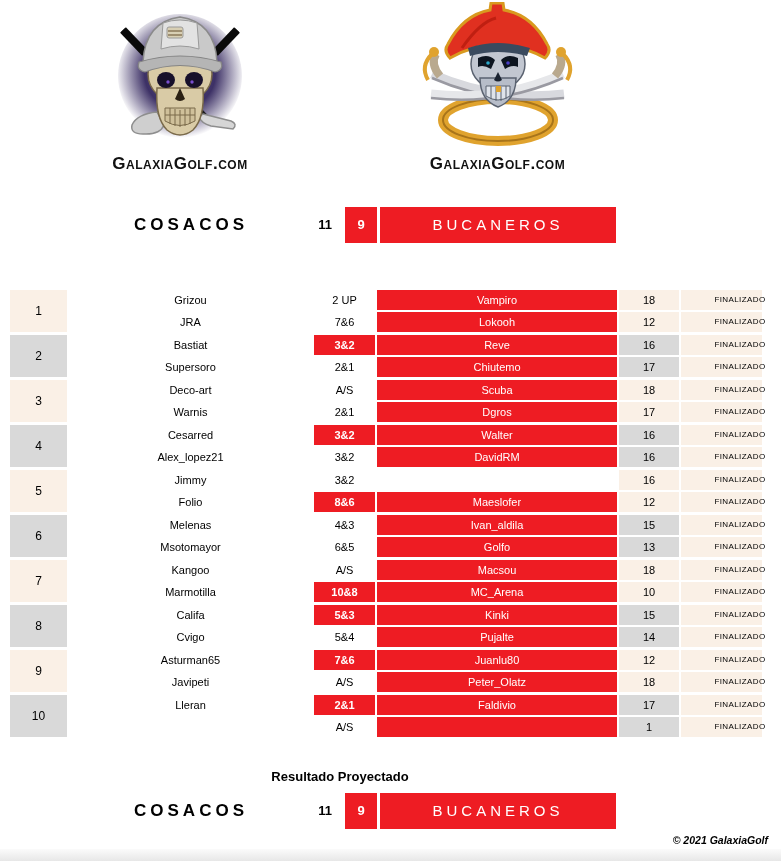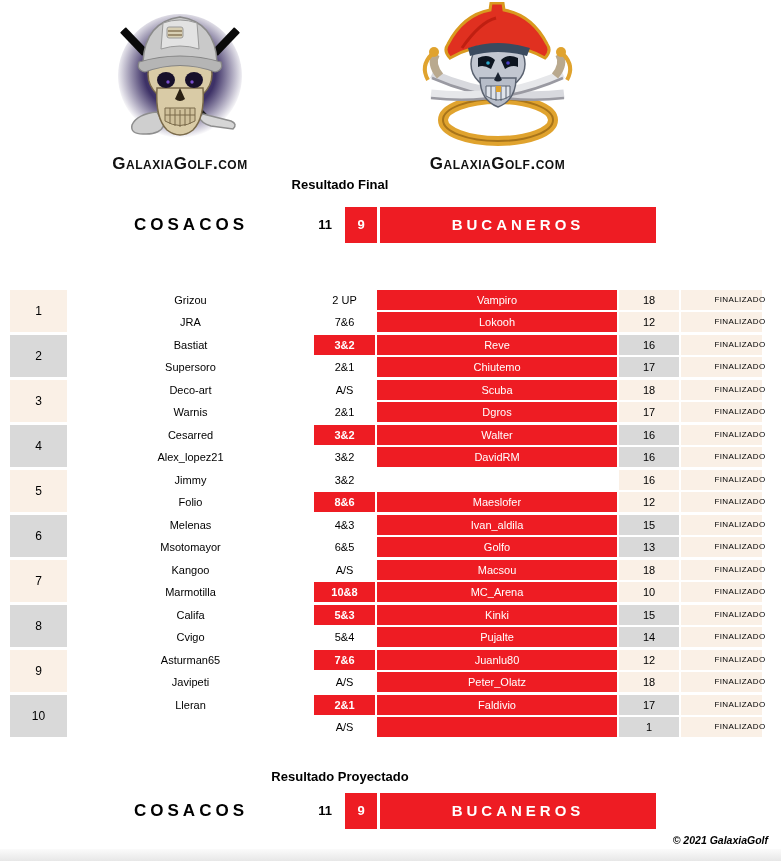--- a/index.html
+++ b/index.html
@@ -22,22 +22,22 @@
   
   .scorebar { position:absolute; left:0; width:781px; height:36px; }
   .bar-final { top:207px; }
   .bar-projected { top:793px; }
   .team-home { position:absolute; left:108px; width:140px; top:0; height:36px; line-height:36px; text-align:right;
                font-weight:bold; font-size:17px; letter-spacing:4px; }
   .score-home { position:absolute; left:294px; width:38px; top:0; height:36px; line-height:36px; text-align:right;
                 font-weight:bold; font-size:13px; }
   .score-away { position:absolute; left:345px; width:32px; top:0; height:36px; line-height:36px; text-align:center;
                 background:var(--red); color:#fff; font-weight:bold; font-size:13px; }
-  .team-away { position:absolute; left:380px; width:276px; top:0; height:36px; line-height:36px; text-align:center;
-               background:var(--red); color:#fff; font-weight:bold; font-size:15px; letter-spacing:4px; }
+  .team-away { position:absolute; left:380px; width:236px; top:0; height:36px; line-height:36px; text-align:center;
+               background:var(--red); color:#fff; font-weight:normal; font-size:15px; letter-spacing:4px; }
 
   
   .col-headers { position:absolute; top:261px; left:10px; width:760px; height:16px; font-weight:bold; font-size:12px; }
   .h-partido { position:absolute; left:0; width:57px; text-align:center; }
   .h-resultado { position:absolute; left:302px; width:61px; text-align:center; }
   .h-hoyo { position:absolute; left:607px; width:60px; text-align:center; }
 
   
   .matches { position:absolute; top:290px; left:10px; width:760px; }
   .match { display:grid; grid-template-columns:57px 243px 61px 240px 60px 81px; grid-template-rows:20px 20px;
@@ -130,21 +130,20 @@
       <path d="M81 84 v13 M86 85 v14 M91 85 v14 M96 84 v13" stroke="#5a6270" stroke-width="1" fill="none"></path>
       <rect x="86" y="84" width="5" height="6" fill="#e0a32e"></rect>
 
       <path d="M40 56 Q33 49 38 42 Q53 13 80 8 L81 1 h12 L94 8 Q122 13 137 42 Q142 49 135 56 Q110 42 88 44 Q64 42 40 56 Z" fill="#e03020" stroke="#d99a1f" stroke-width="3"></path>
       <path d="M52 46 Q70 20 86 16" stroke="#a81408" stroke-width="3" fill="none" opacity=".6"></path>
       <path d="M58 46 Q88 36 120 46 L117 54 Q88 46 60 54 Z" fill="#3a4a5e"></path>
     </svg>
     <div class="brand">GalaxiaGolf.com</div>
   </div>
 
-  <div class="section-title title-final">Resultado Final</div>
   <div class="scorebar bar-final">
     <div class="team-home">COSACOS</div>
     <div class="score-home">11</div>
     <div class="score-away">9</div>
     <div class="team-away">BUCANEROS</div>
   </div>
 
 
   <div class="matches" id="matches">
       <div class="match">

